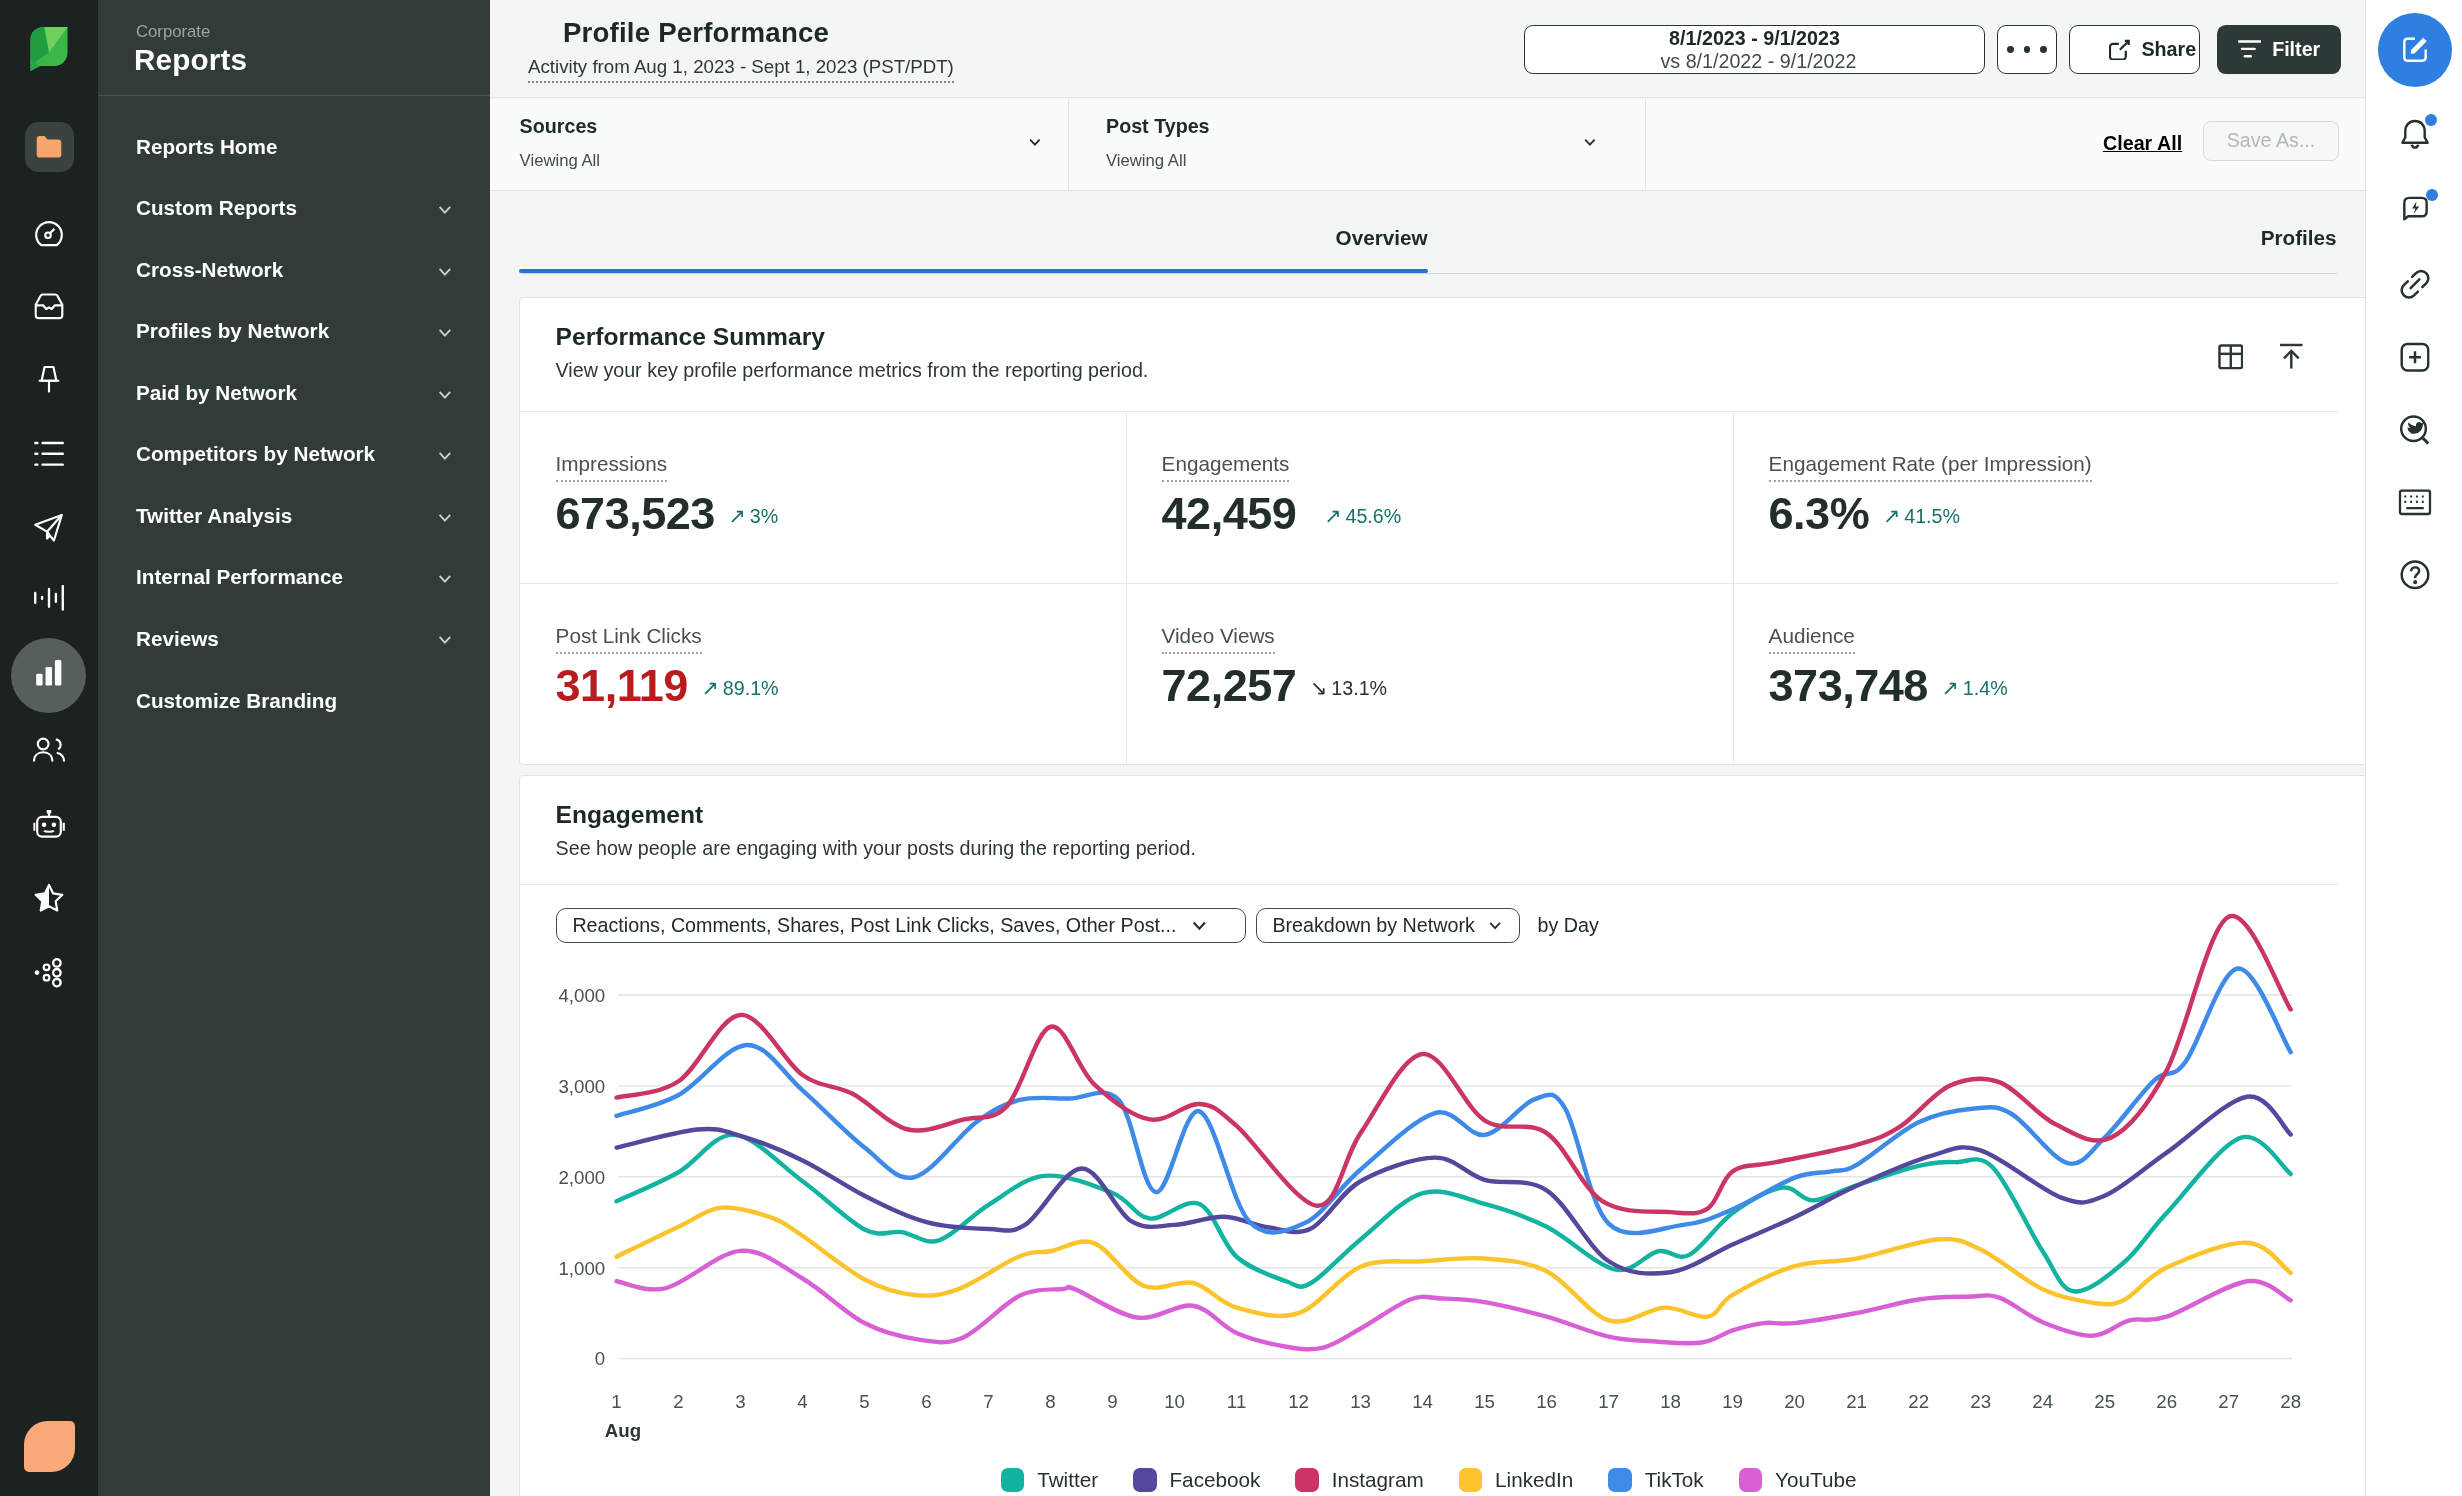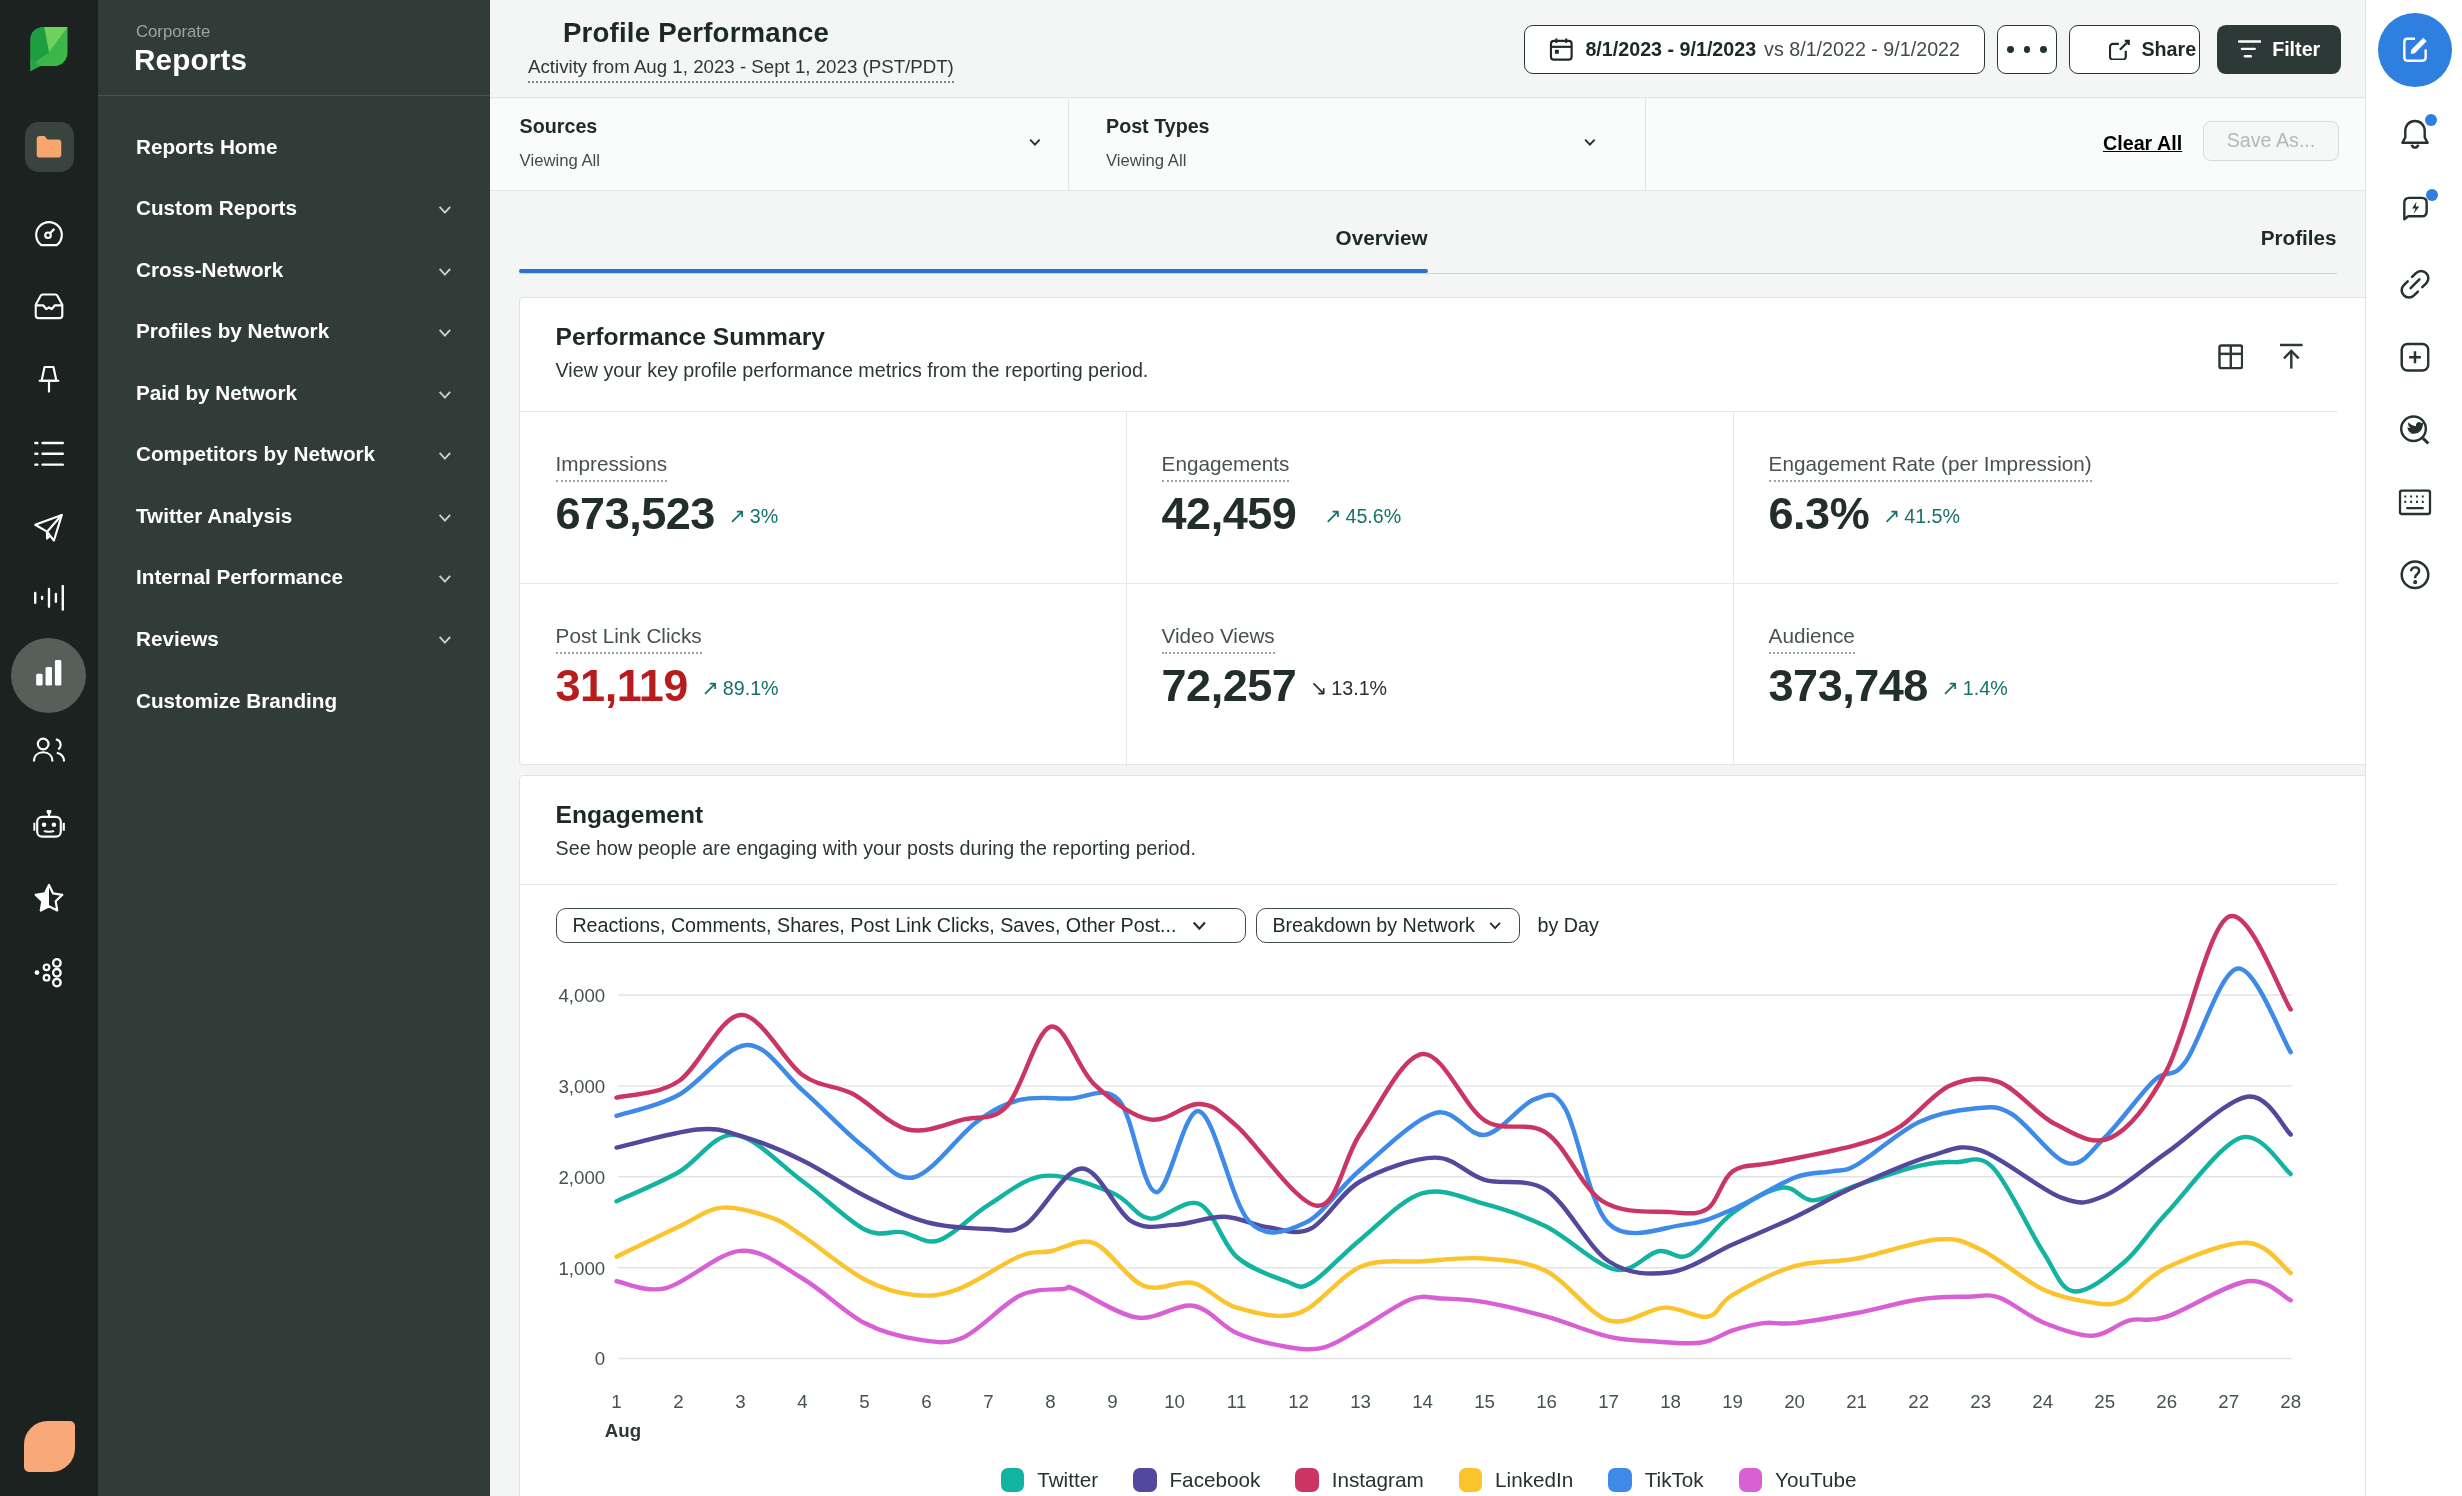--- a/index.html
+++ b/index.html
@@ -15,21 +15,21 @@
 #panel .rep  { position:absolute; left:36px; top:43px; font-size:29.6px; font-weight:bold; color:#ffffff; letter-spacing:0.2px; }
 #panel .pdiv { position:absolute; left:0; top:95px; width:392px; height:1px; background:#485350; }
 .nav { position:absolute; left:38px; width:256px; font-size:20.7px; font-weight:600; color:#ffffff; }
 .chev { position:absolute; width:15.8px; height:15.8px; }
 
 #main { position:absolute; left:490px; top:0; width:1876px; height:1496px; background:#f4f5f5; }
 #hdr { position:absolute; left:0; top:0; width:1876px; height:98px; border-bottom:1px solid #e2e4e5; }
 .h1 { position:absolute; left:37px; top:16.7px; font-size:27.6px; font-weight:bold; color:#1d2927; letter-spacing:0.2px;margin-left:36px; }
 .sub { position:absolute; left:38px; top:56px; font-size:18.7px; color:#2c3834; border-bottom:2px dotted #7d8885; padding-bottom:3px; }
 .btn { position:absolute; background:#fff; border:1.7px solid #2a3532; border-radius:8.9px; height:49px; top:24.6px; display:flex; align-items:center; justify-content:center; font-size:19.7px; color:#1d2927; }
-#datebtn { left:1034px; width:461px; }
+#datebtn { left:1034px; width:461px;flex-direction:column; }
 #morebtn { left:1507px; width:60px; }
 #sharebtn { left:1579px; width:131px; font-weight:600;padding-left:36px; }
 #filterbtn { position:absolute; left:1727px; top:24.6px; width:124px; height:49px; background:#2c3936; border:none; border-radius:8.9px; display:flex; align-items:center; justify-content:center; color:#fff; font-size:19.7px; font-weight:600; }
 .dot3 { width:6.9px; height:6.9px; border-radius:50%; background:#243230; margin:0 4.9px; }
 
 #frow { position:absolute; left:0; top:99px; width:1876px; height:92px; background:#fafbfb; border-bottom:1px solid #e2e4e5; }
 .fcell { position:absolute; top:0; height:92px; border-right:1px solid #e2e4e5; }
 .flab { position:absolute; left:29.6px; top:15.8px; font-size:19.7px; font-weight:600; color:#202c29; }
 .fsub { position:absolute; left:29.6px; top:52px; font-size:16.7px; color:#424d4a; }
 .clearall { position:absolute; left:1613px; top:32.5px; font-size:19.7px; font-weight:600; color:#000000; text-decoration:underline; }

